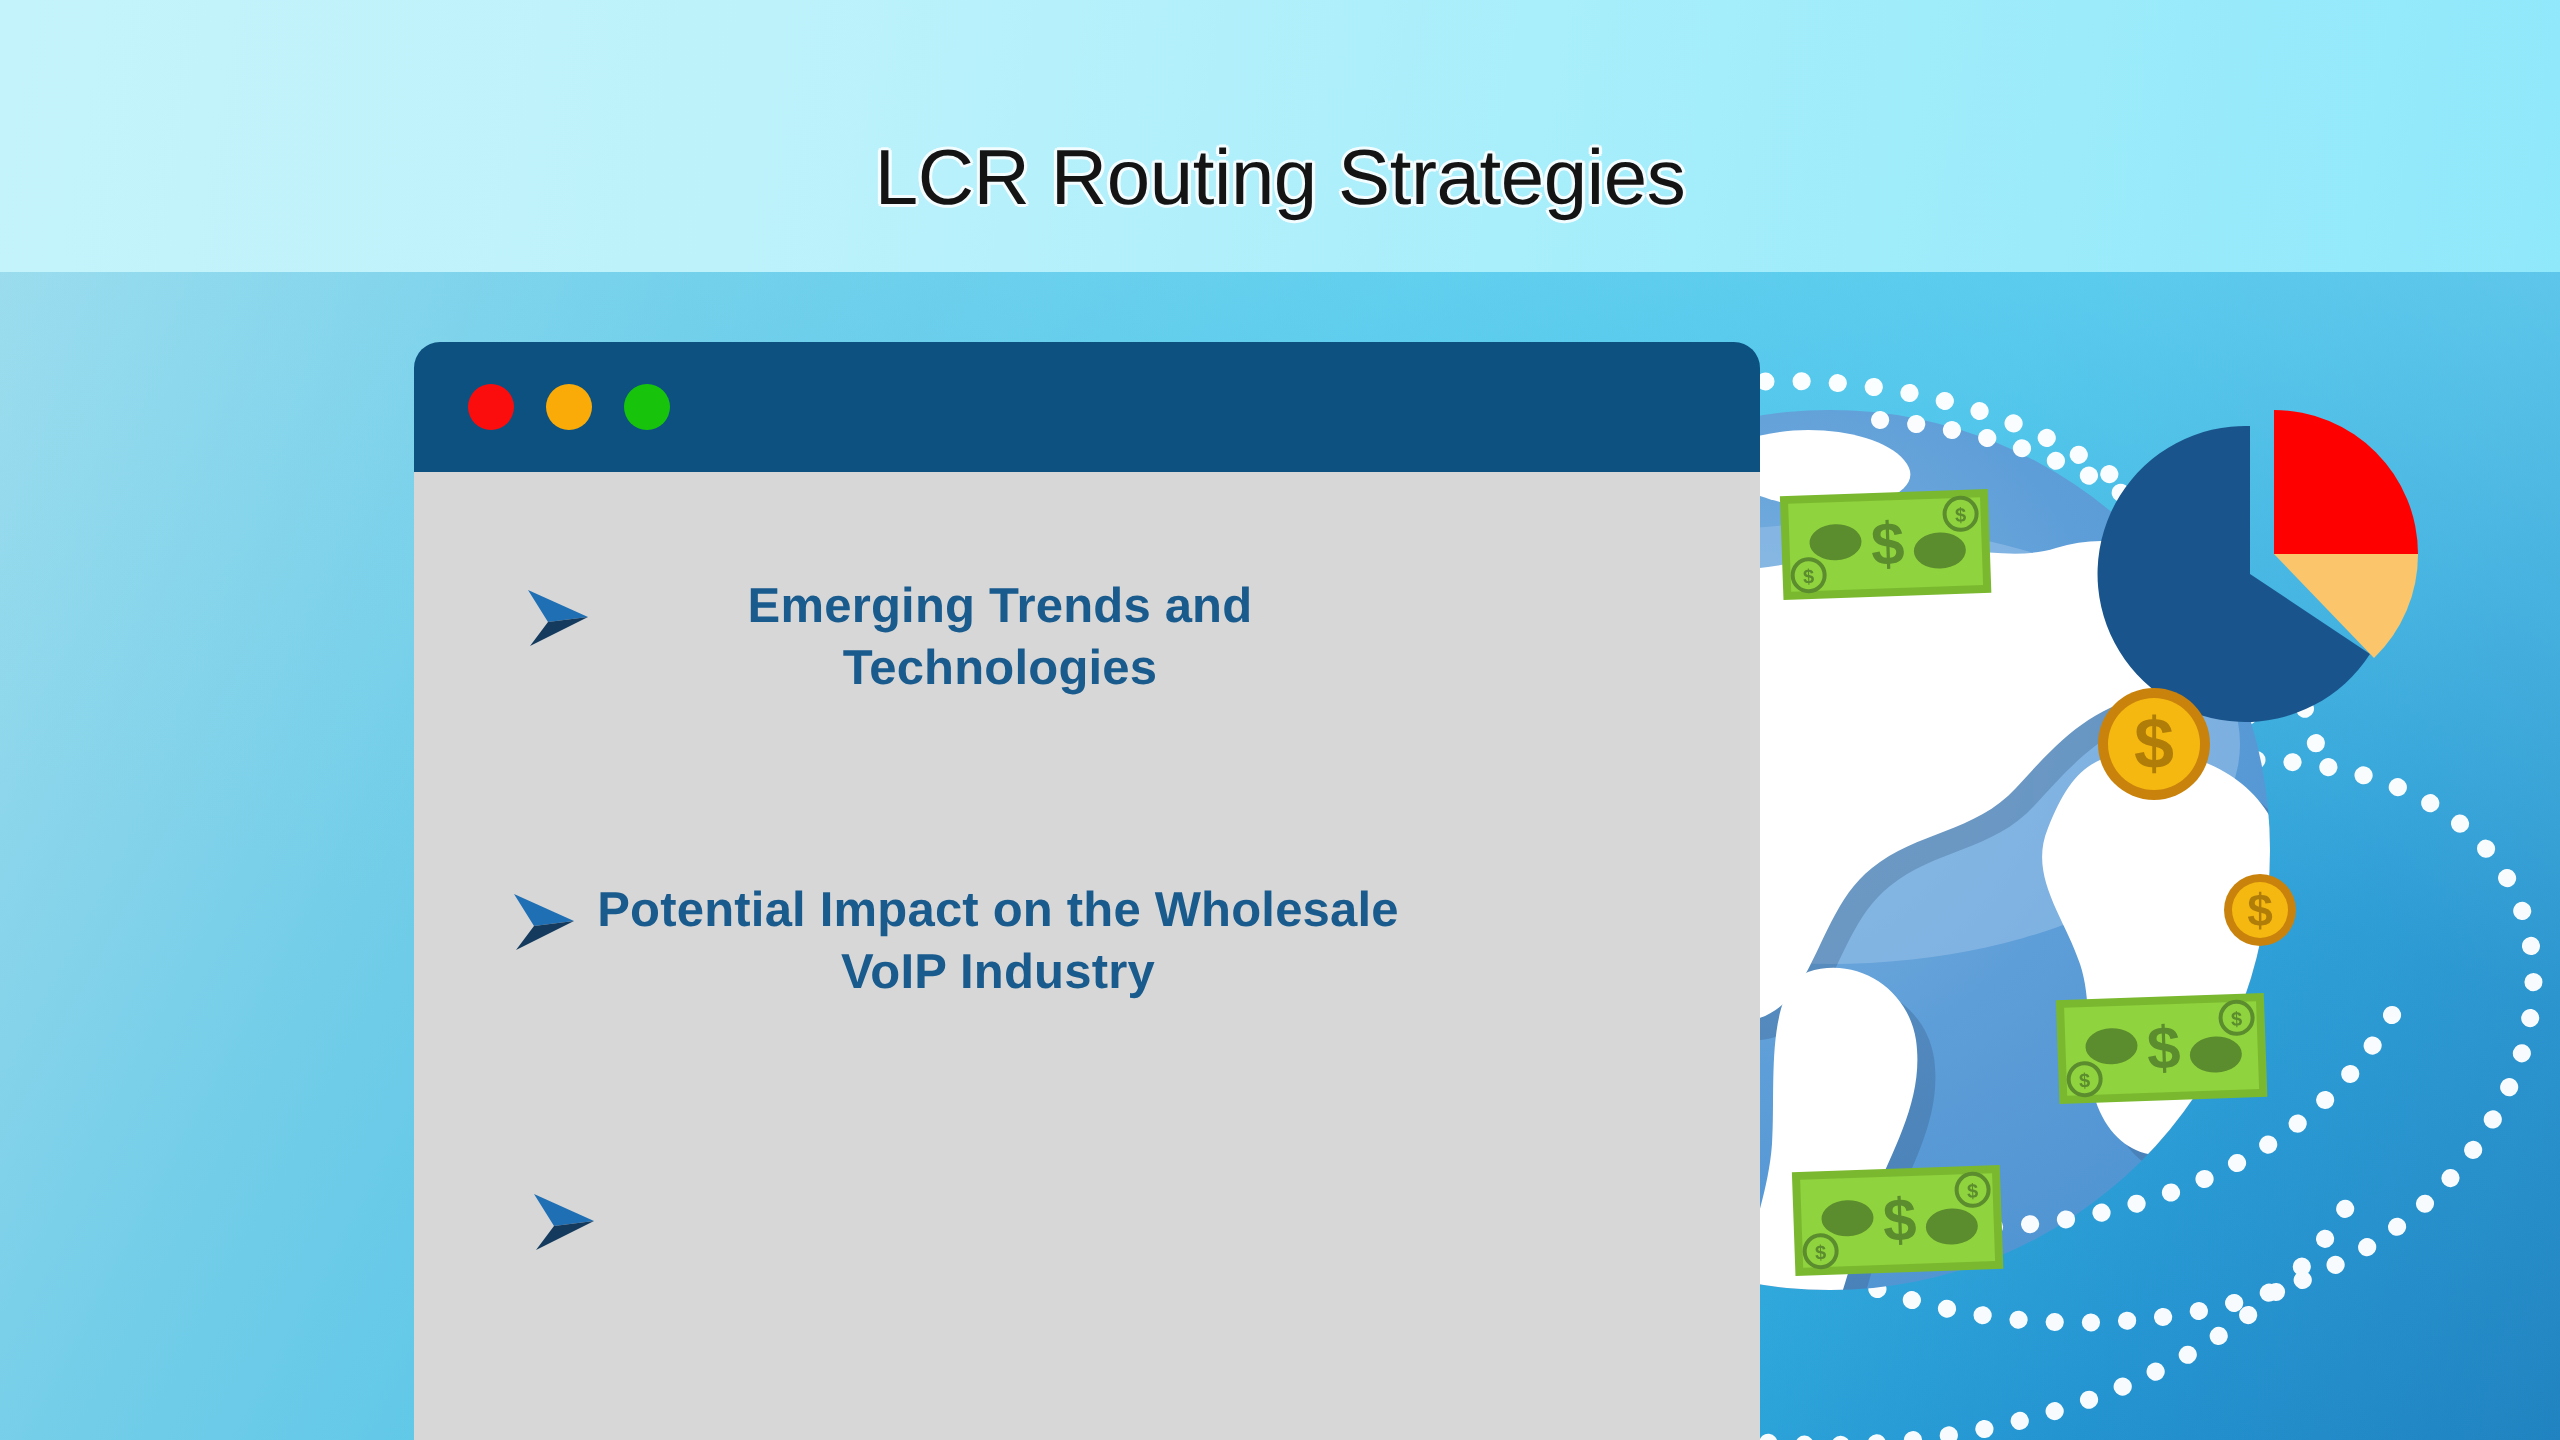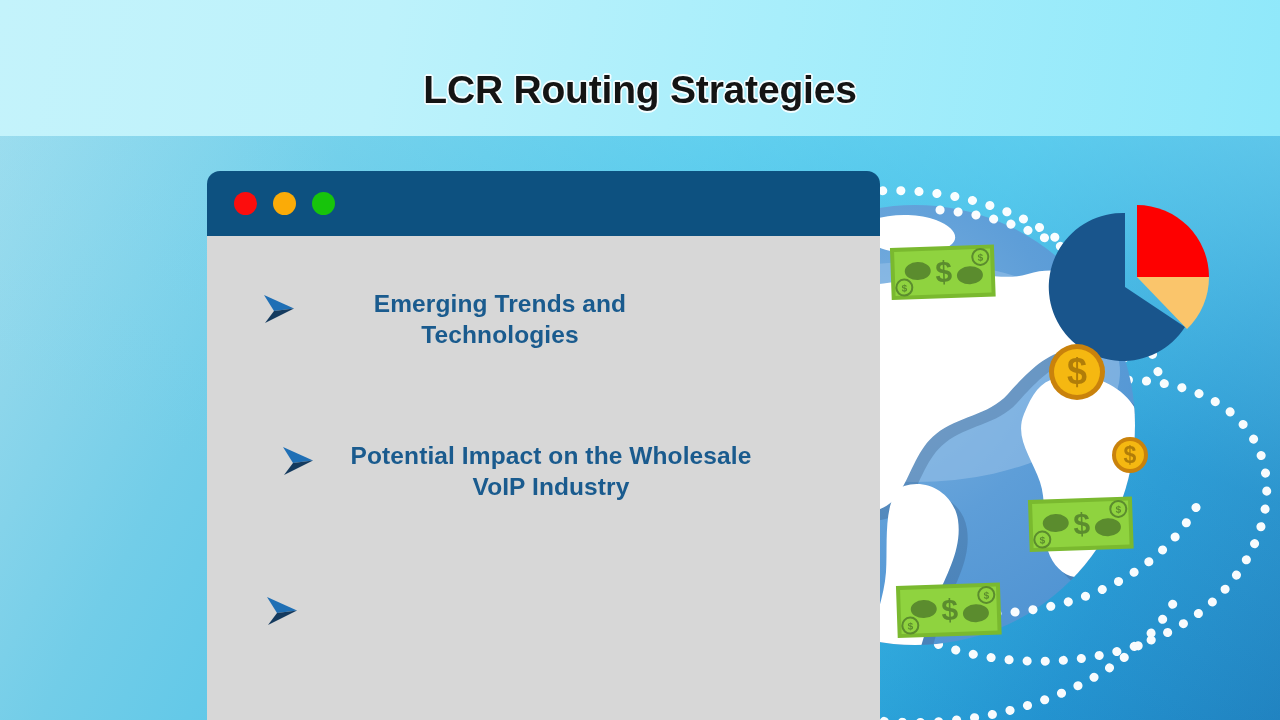--- a/index.html
+++ b/index.html
@@ -28,21 +28,21 @@
   
   #illustration{
     position:absolute; left:640px; top:150px; width:640px; height:570px;
   }
   #illustration svg{ display:block; width:100%; height:100%; overflow:visible;}
 
   
   #title{
     position:absolute; left:0; top:68px; width:1280px;
     text-align:center;
-    font-size:39px; font-weight:bold; letter-spacing:-0.2px;
+    font-size:39px; font-weight:normal; letter-spacing:-0.2px;
     color:#141414;
     text-shadow: 1.6px 0 0 #f3fdff, -1.6px 0 0 #f3fdff, 0 1.6px 0 #f3fdff, 0 -1.6px 0 #f3fdff,
                  1.2px 1.2px 0 #f3fdff, -1.2px 1.2px 0 #f3fdff, 1.2px -1.2px 0 #f3fdff, -1.2px -1.2px 0 #f3fdff;
   }
 
   
   #browser-window{
     position:absolute; left:207px; top:171px; width:673px; height:549px;
   }
   #window-titlebar{
@@ -64,21 +64,21 @@
   #bullet-list{ position:absolute; left:0; top:0; width:673px; height:484px; }
   .bullet-row{ position:absolute; display:flex; align-items:flex-start; }
   .bullet-arrow{ flex:0 0 auto; width:34px; height:32px; margin-top:4px; }
   .bullet-arrow svg{ display:block; width:34px; height:32px; }
   .bullet-text{
     font-size:24.5px; font-weight:bold; line-height:1.25;
     color:#1a5b8e; text-align:center; letter-spacing:.1px;
   }
   #bullet-0{ left:55px; top:53px;  width:470px; }
   #bullet-0 .bullet-text{ width:408px; }
-  #bullet-1{ left:74px; top:205px; width:480px;justify-content:space-between; }
+  #bullet-1{ left:48px; top:205px; width:480px; }
   #bullet-1 .bullet-text{ width:420px; }
   #bullet-2{ left:58px; top:355px; width:470px; }
   #bullet-2 .bullet-text{ width:410px; }
 </style>
 </head>
 <body>
 
 <div id="bg">
   <div class="bg-top"></div>
   <div class="bg-bottom"></div>

